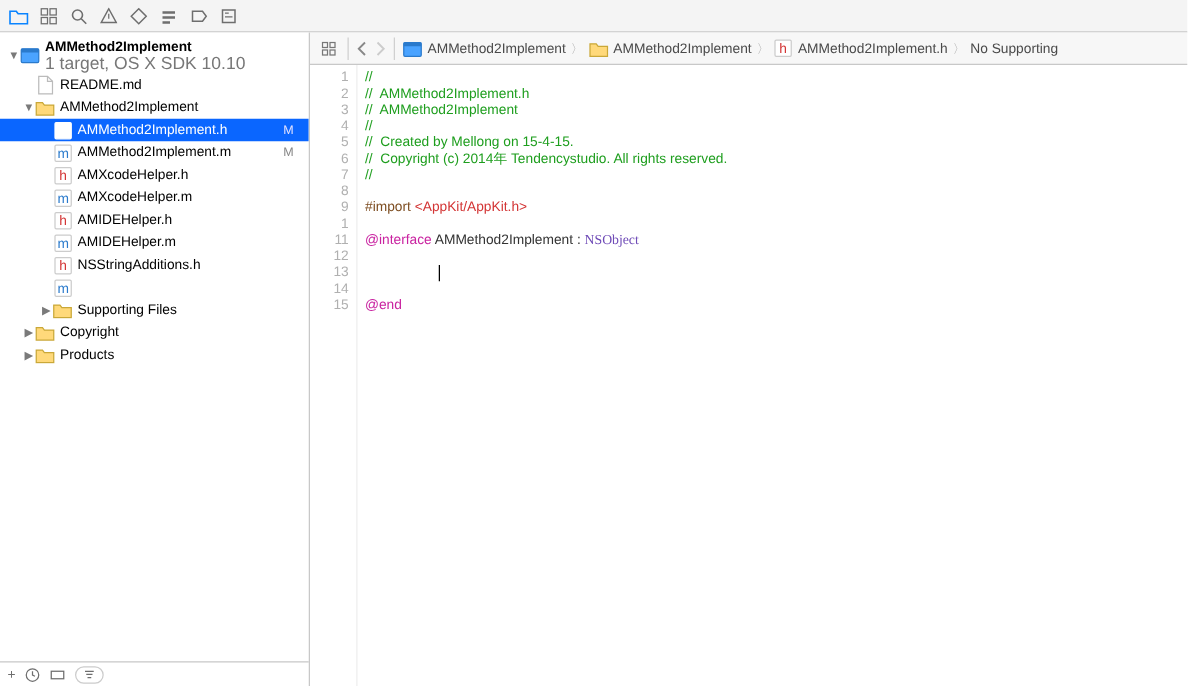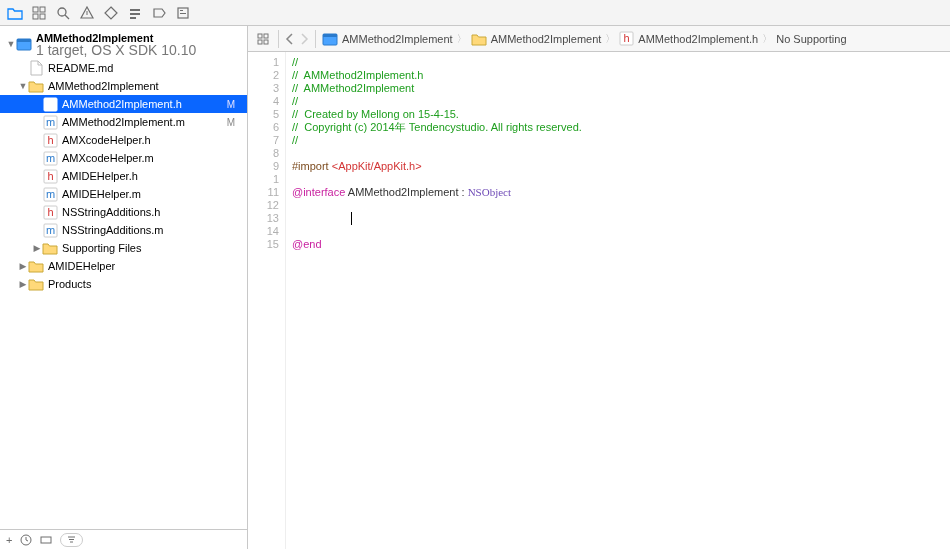--- a/index.html
+++ b/index.html
@@ -209,39 +209,38 @@
           <span class="lbl">NSStringAdditions.h</span>
         </div>
         <div class="row indent2">
           <span class="dis"></span>
           <span class="ico">
             <svg width="15" height="15" viewBox="0 0 15 15">
               <rect x="1" y="1" width="13" height="13" rx="1" fill="#fff" stroke="#ccc"></rect>
               <text x="7.5" y="11" text-anchor="middle" font-size="9" font-family="Menlo" fill="#2a7acc">m</text>
             </svg>
           </span>
-          <span class="lbl">NSStringAdditions.m</span>
         </div>
         <div class="row indent2">
           <span class="dis">▶</span>
           <span class="ico">
             <svg width="16" height="14" viewBox="0 0 16 14">
               <path d="M1 3h5l1.5 2H15v8H1z" fill="#ffd97a" stroke="#caa838"></path>
             </svg>
           </span>
           <span class="lbl">Supporting Files</span>
         </div>
         <div class="row indent1">
           <span class="dis">▶</span>
           <span class="ico">
             <svg width="16" height="14" viewBox="0 0 16 14">
               <path d="M1 3h5l1.5 2H15v8H1z" fill="#ffd97a" stroke="#caa838"></path>
             </svg>
           </span>
-          <span class="lbl">AMIDEHelper</span>
+          <span class="lbl">Copyright</span>
         </div>
         <div class="row indent1">
           <span class="dis">▶</span>
           <span class="ico">
             <svg width="16" height="14" viewBox="0 0 16 14">
               <path d="M1 3h5l1.5 2H15v8H1z" fill="#ffd97a" stroke="#caa838"></path>
             </svg>
           </span>
           <span class="lbl">Products</span>
         </div>

